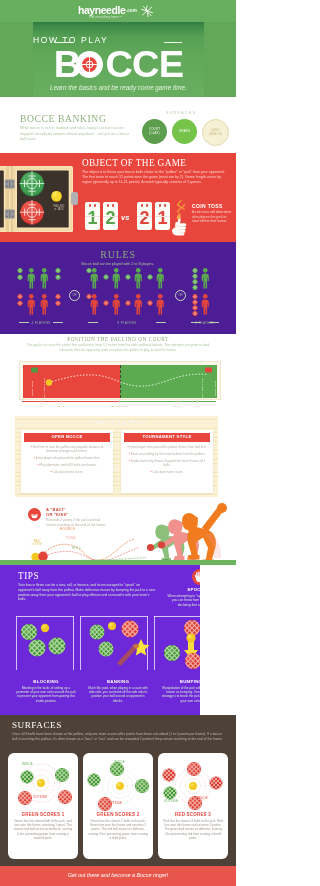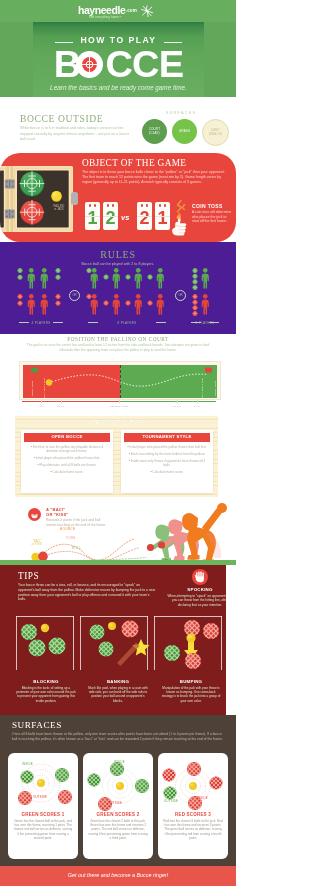--- a/index.html
+++ b/index.html
@@ -9,36 +9,36 @@
 
 
 .hdr{position:absolute;left:0;top:0;width:236px;height:97px;background:#63a85a;overflow:hidden;}
 .hdrbar{position:absolute;left:0;top:0;width:236px;height:22px;background:#67ae5e;}
 .logo{position:absolute;left:78px;top:3.5px;width:80px;height:17px;}
 .logo .lt{position:absolute;left:0;top:0;font-size:10.5px;font-weight:bold;color:#fff;letter-spacing:-0.45px;}
 .logo .ld{position:absolute;left:48px;top:4.8px;font-size:4.6px;font-weight:bold;color:#fff;}
 .logo .lsub{position:absolute;left:11px;top:11.5px;font-size:3px;color:#d4e9cc;letter-spacing:.1px;}
 .logo .lstar{position:absolute;left:62px;top:0px;}
 .hpanel{position:absolute;left:33px;top:22px;width:171px;height:83px;background:linear-gradient(180deg,#2e7c44 0%,#3e8a49 5%,#55a053 18%,#61a85a 40%,#6bb062 100%);}
-.howto{position:absolute;left:0;right:0;top:13px;text-align:center;color:#fff;font-size:8.6px;font-weight:bold;letter-spacing:1.5px;}
+.howto{position:absolute;left:0;right:0;top:13px;color:#fff;font-size:8.6px;font-weight:normal;letter-spacing:1.5px;}
 .hrule{position:absolute;top:19.5px;height:1.4px;background:#fff;opacity:.9;width:18px;}
 .hrule.l{left:22px;} .hrule.r{right:22px;}
 .bocce{position:absolute;left:0;right:0;top:25px;text-align:center;color:#fff;font-size:38px;font-weight:bold;letter-spacing:-0.8px;line-height:38px;transform:scaleY(.95);transform-origin:top center;}
 .tag{position:absolute;left:0;right:0;top:62px;text-align:center;color:#e4f2dd;font-size:6.4px;font-style:italic;}
 
 
 .s2{position:absolute;left:0;top:105px;width:236px;height:48px;background:#fff;}
 .s2h{position:absolute;left:20px;top:8px;font-family:"Liberation Serif",serif;font-size:9.6px;color:#8eb07c;letter-spacing:.6px;}
 .s2p{position:absolute;left:20px;top:21px;width:112px;font-size:3.7px;line-height:5.5px;color:#aec69f;}
 .surflbl{position:absolute;left:141px;top:5px;width:80px;text-align:center;font-size:4px;color:#bed0b2;letter-spacing:1.1px;}
 .scirc{position:absolute;top:14px;width:25px;height:25px;border-radius:50%;display:flex;align-items:center;justify-content:center;}
 .scirc i{font-style:normal;font-size:2.9px;color:#fff;letter-spacing:.2px;line-height:3.6px;text-align:center;display:block;}
 
 
-.s3{position:absolute;left:0;top:153px;width:236px;height:89px;background:#e8463c;overflow:hidden;border-radius:20px;}
+.s3{position:absolute;left:0;top:153px;width:236px;height:89px;background:#e8463c;overflow:hidden;}
 .s3h{position:absolute;left:82px;top:5px;font-family:"Liberation Serif",serif;font-size:9.3px;color:#fff;letter-spacing:.35px;}
 .s3p{position:absolute;left:82px;top:17px;width:148px;font-size:3.6px;line-height:5.1px;color:#fbcfcb;}
 .card{position:absolute;top:49px;width:15px;height:28px;background:#fdfdf8;border-radius:2px;}
 .card .hole{position:absolute;top:2px;width:2px;height:3px;background:#de4a41;border-radius:1px;}
 .card .hole.a{left:3.6px;} .card .hole.b{left:9.2px;}
 .card .num{position:absolute;left:0;right:0;top:6px;text-align:center;font-size:18px;font-weight:bold;color:#58a44c;line-height:20px;}
 .card .mid{position:absolute;left:0;right:0;top:14px;height:.6px;background:#ece2dc;}
 .card.red .num{color:#e2453b;}
 .vs{position:absolute;top:60px;font-size:7.5px;font-weight:bold;color:#fff;font-style:italic;}
 .ct-h{position:absolute;left:192px;top:50px;font-size:5px;font-weight:bold;color:#fff;letter-spacing:.35px;}
@@ -86,21 +86,21 @@
 .wbox li:before{content:"\2022  ";color:#e8463c;}
 
 
 .s7{position:absolute;left:0;top:498px;width:236px;height:67px;background:#fff;overflow:hidden;}
 .bacic{position:absolute;left:28px;top:10px;width:13px;height:13px;border-radius:50%;background:#e8463c;}
 .bach{position:absolute;left:46px;top:9px;font-size:4.1px;font-weight:bold;color:#d94b3f;line-height:5.2px;letter-spacing:.2px;}
 .bacp{position:absolute;left:46px;top:20px;width:62px;font-size:3.4px;line-height:4.6px;color:#b6afa3;}
 .ground{position:absolute;left:0;top:62px;width:236px;height:5px;background:#6cb45e;}
 
 
-.s8{position:absolute;left:0;top:565px;width:226px;height:150px;background:#7f1d1d;overflow:hidden;}
+.s8{position:absolute;left:0;top:565px;width:200px;height:150px;background:#6d28d9;overflow:hidden;}
 .s8h{position:absolute;left:18px;top:6px;font-family:"Liberation Serif",serif;font-size:9.3px;color:#fff;letter-spacing:.55px;}
 .s8p{position:absolute;left:18px;top:18px;width:138px;font-size:3.4px;line-height:4.8px;color:#d2e9cd;}
 .spk{position:absolute;left:192px;top:4px;width:16px;height:16px;border-radius:50%;background:#e8463c;}
 .spkh{position:absolute;left:165px;top:22px;width:70px;text-align:center;font-size:4.4px;font-weight:bold;color:#fff;letter-spacing:.25px;}
 .spkp{position:absolute;left:166px;top:29px;width:68px;text-align:center;font-size:3.2px;line-height:4.4px;color:#d2e9cd;}
 .tipcard{position:absolute;top:50px;width:68px;height:96px;background:transparent;}
 .tipcard .tt{position:absolute;left:0;right:0;top:64px;text-align:center;font-size:4.4px;font-weight:bold;color:#fff;letter-spacing:.25px;}
 .tipcard .tp{position:absolute;left:4px;right:4px;top:71px;text-align:center;font-size:3.1px;line-height:4.2px;color:#d2e9cd;}
 .tipsep{position:absolute;top:51px;width:1.3px;height:54px;background:rgba(255,255,255,.72);}
 .tipcap{position:absolute;top:51px;height:1.3px;background:rgba(255,255,255,.72);}
@@ -156,21 +156,21 @@
      <circle cx="13.5" cy="13.5" r="3.4"></circle>
      <path d="M13.5 5.2 L13.5 21.8"></path>
             <path d="M5.2 13.5 L21.8 13.5"></path>
     </g>
    </svg>
    <div class="tag">Learn the basics and be ready come game time.</div>
   </div>
  </div>
 
  <div class="s2">
-  <div class="s2h">BOCCE OUTSIDE</div>
+  <div class="s2h">BOCCE BANKING</div>
   <div class="s2p">While bocce is rich in tradition and rules, today's version can be enjoyed casually by anyone almost anywhere – not just on a bocce ball court.</div>
   <div class="surflbl">SURFACES</div>
   <div class="scirc" style="left:142px;background:#5d9e4e">
         <i><span>COURT</span><br><span>(CLAY)</span></i>
       </div>
   <div class="scirc" style="left:172px;background:#76c34a">
         <i><span>GRASS</span></i>
       </div>
   <div class="scirc" style="left:202px;background:#f6f0d4;border:0.6px solid #e2d9ac">
         <i style="color:#cbc08f"><span>SAND</span><br><span>(BEACH)</span></i>

